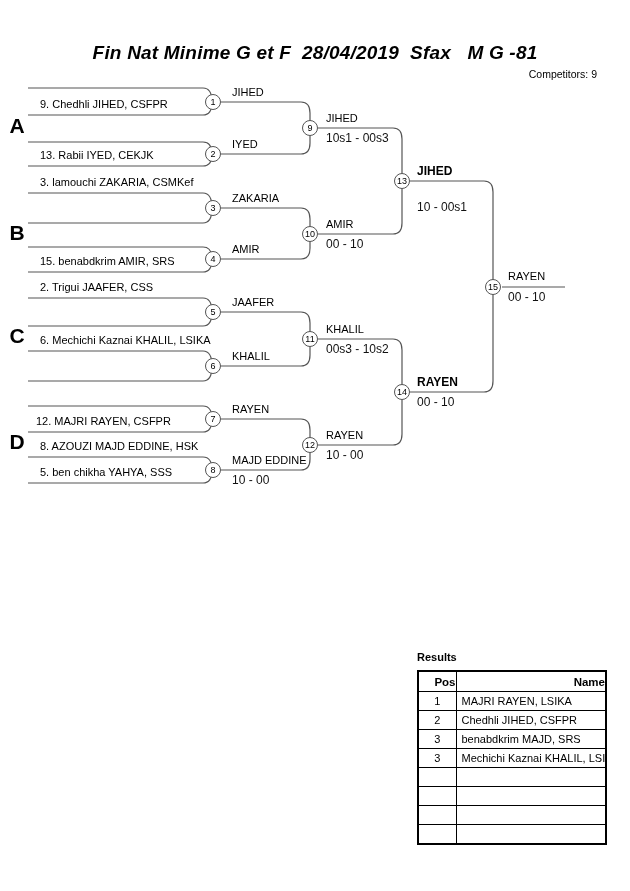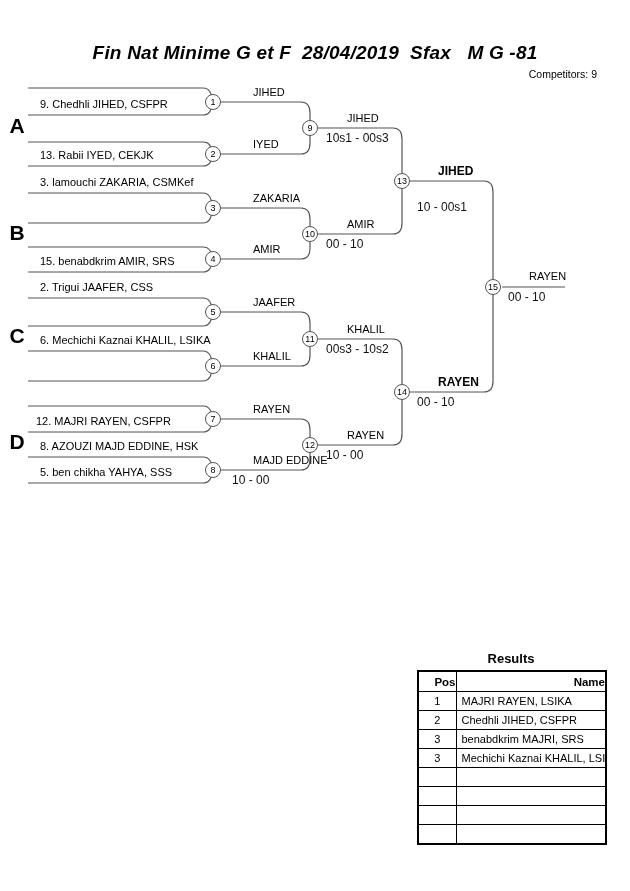--- a/index.html
+++ b/index.html
@@ -20,39 +20,39 @@
   }
   .competitors {
     position:absolute; right:33px; top:68px;
     font-size:10.5px; white-space:nowrap;
   }
   svg.lines { position:absolute; left:0; top:0; }
   .entry {
     position:absolute; font-size:11px; white-space:nowrap; height:14px;
   }
   .win {
-    position:absolute; font-size:11px; white-space:nowrap; height:14px;margin-left:21px;
+    position:absolute; font-size:11px; white-space:nowrap; height:14px;
   }
   .win.bold { font-weight:bold; font-size:12px; }
   .score {
     position:absolute; font-size:12px; white-space:nowrap; height:12px; color:#111;
   }
   .node {
     position:absolute; width:16px; height:16px; box-sizing:border-box;
     border:1px solid #555; border-radius:50%; background:#fff;
     font-size:9px; line-height:14px; text-align:center;
     z-index:2;
   }
   .group {
     position:absolute; left:4px; width:26px; text-align:center;
     font-size:21px; font-weight:bold; height:24px; line-height:24px;
   }
   .results-title {
     position:absolute; left:417px; top:651px; width:188px;
-    text-align:center; font-size:13px; font-weight:bold;
+    text-align:left; font-size:11px; font-weight:bold;
   }
   table.results {
     position:absolute; left:417px; top:670px; width:188px;
     border-collapse:collapse; table-layout:fixed;
     border:2px solid #000; font-size:11px;
   }
   table.results td, table.results th {
     border:1px solid #000; height:18px; padding:0 0 0 0;
     overflow:hidden; white-space:nowrap;
   }
@@ -168,21 +168,21 @@
     <tr>
       <td class="pos">1</td>
       <td class="name">MAJRI RAYEN, LSIKA</td>
     </tr>
     <tr>
       <td class="pos">2</td>
       <td class="name">Chedhli JIHED, CSFPR</td>
     </tr>
     <tr>
       <td class="pos">3</td>
-      <td class="name">benabdkrim MAJRI, SRS</td>
+      <td class="name">benabdkrim MAJD, SRS</td>
     </tr>
     <tr>
       <td class="pos">3</td>
       <td class="name">Mechichi Kaznai KHALIL, LSIKA</td>
     </tr>
     <tr>
       <td class="pos"></td>
       <td class="name"></td>
     </tr>
     <tr>

